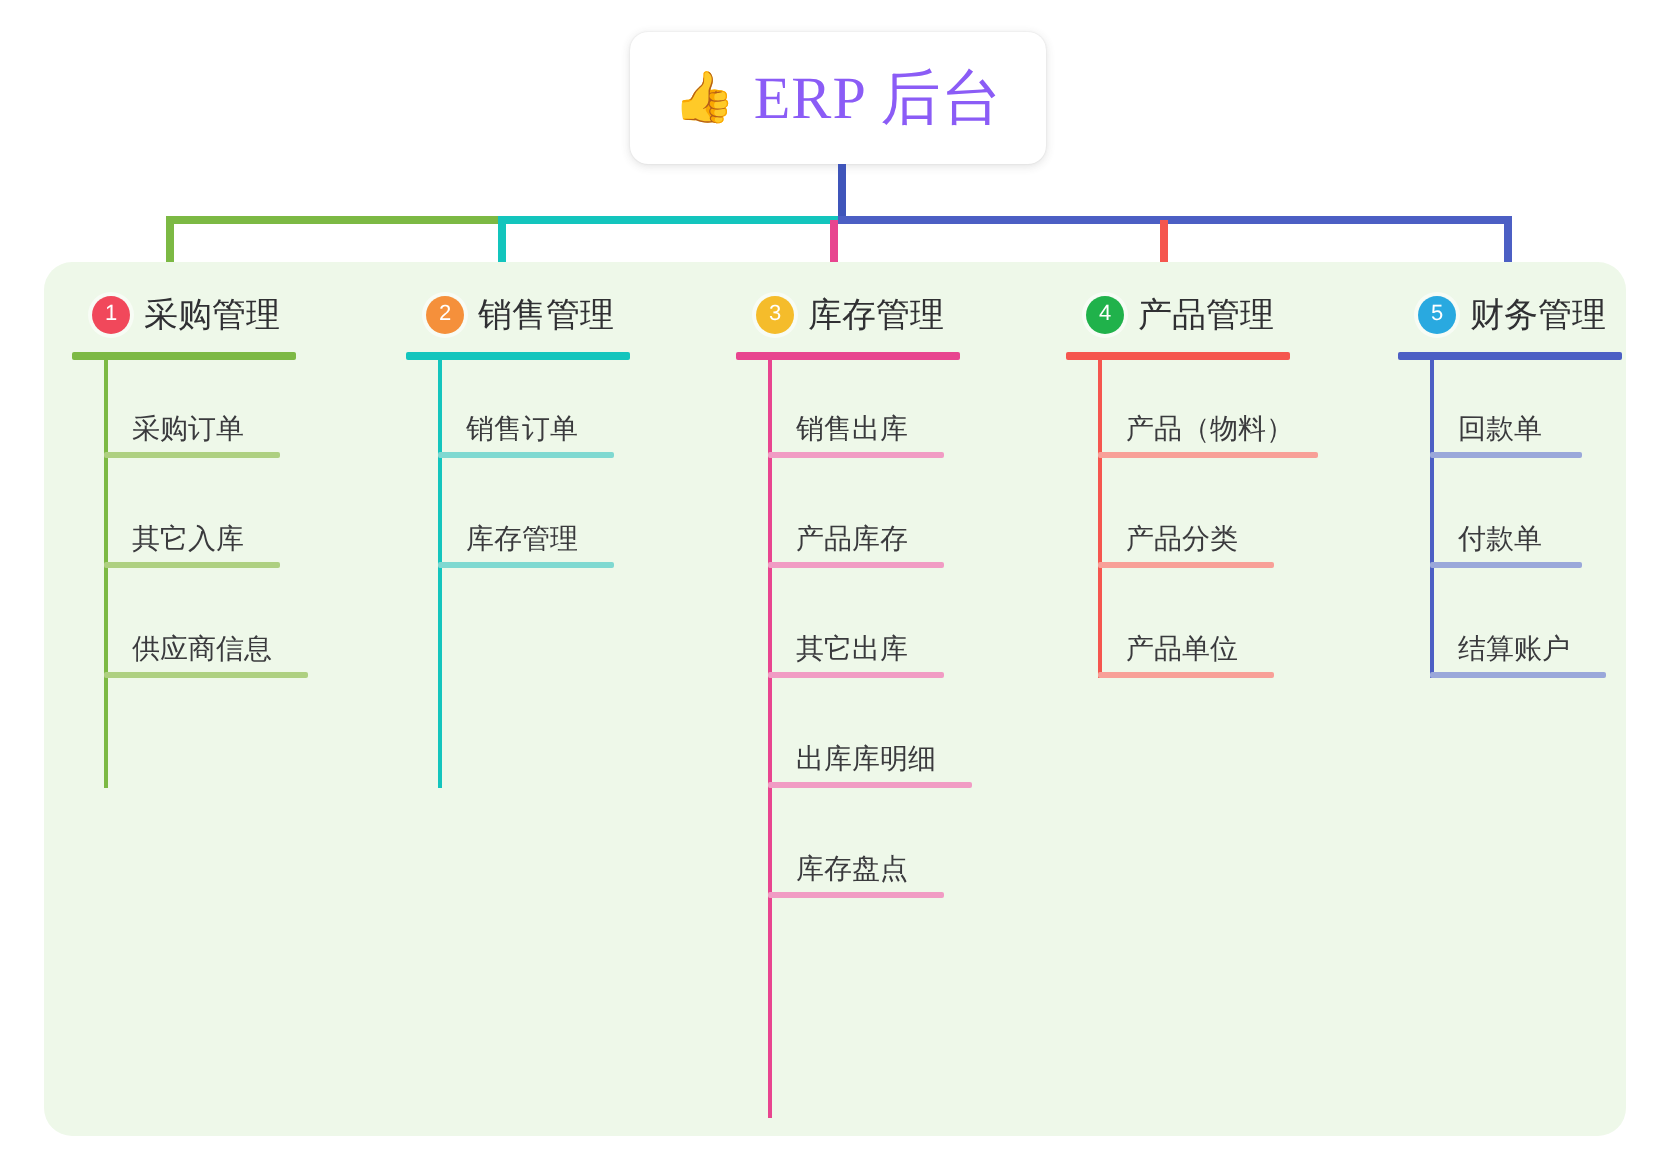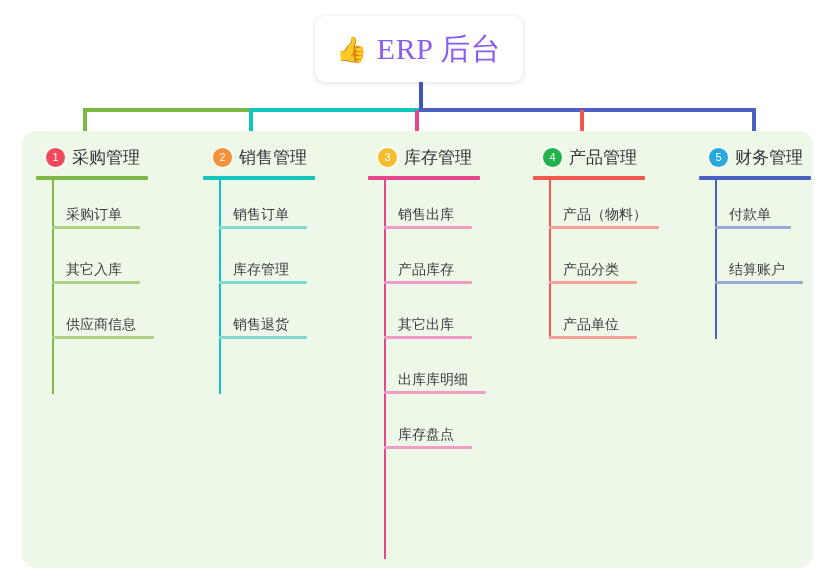--- a/index.html
+++ b/index.html
@@ -141,24 +141,20 @@
         <div class="items">
           <div class="spine" style="background: rgb(19, 197, 189); height: 214px;"></div>
           <div class="item">
             <span class="item-label">销售订单</span>
             <div class="item-rule" style="width: 88px; background: rgb(127, 217, 209);"></div>
           </div>
           <div class="item">
             <span class="item-label">库存管理</span>
             <div class="item-rule" style="width: 88px; background: rgb(127, 217, 209);"></div>
           </div>
-          <div class="item">
-            <span class="item-label">销售退货</span>
-            <div class="item-rule" style="width: 88px; background: rgb(127, 217, 209);"></div>
-          </div>
         </div>
       </div>
       <div class="col" style="left: 368px;">
         <div class="col-head">
           <span class="badge" style="background: rgb(245, 188, 43);">3</span>
           <span class="col-title">库存管理</span>
         </div>
         <div class="head-rule" style="width: 112px; background: rgb(232, 69, 143);"></div>
         <div class="items">
           <div class="spine" style="background: rgb(232, 69, 143); height: 379px;"></div>
@@ -208,20 +204,24 @@
       </div>
       <div class="col" style="left: 699px;">
         <div class="col-head">
           <span class="badge" style="background: rgb(41, 169, 224);">5</span>
           <span class="col-title">财务管理</span>
         </div>
         <div class="head-rule" style="width: 112px; background: rgb(76, 95, 196);"></div>
         <div class="items">
           <div class="spine" style="background: rgb(76, 95, 196); height: 159px;"></div>
           <div class="item">
+            <span class="item-label">回款单</span>
+            <div class="item-rule" style="width: 76px; background: rgb(154, 168, 218);"></div>
+          </div>
+          <div class="item">
             <span class="item-label">付款单</span>
             <div class="item-rule" style="width: 76px; background: rgb(154, 168, 218);"></div>
           </div>
           <div class="item">
             <span class="item-label">结算账户</span>
             <div class="item-rule" style="width: 88px; background: rgb(154, 168, 218);"></div>
           </div>
         </div>
       </div>
     </div>

